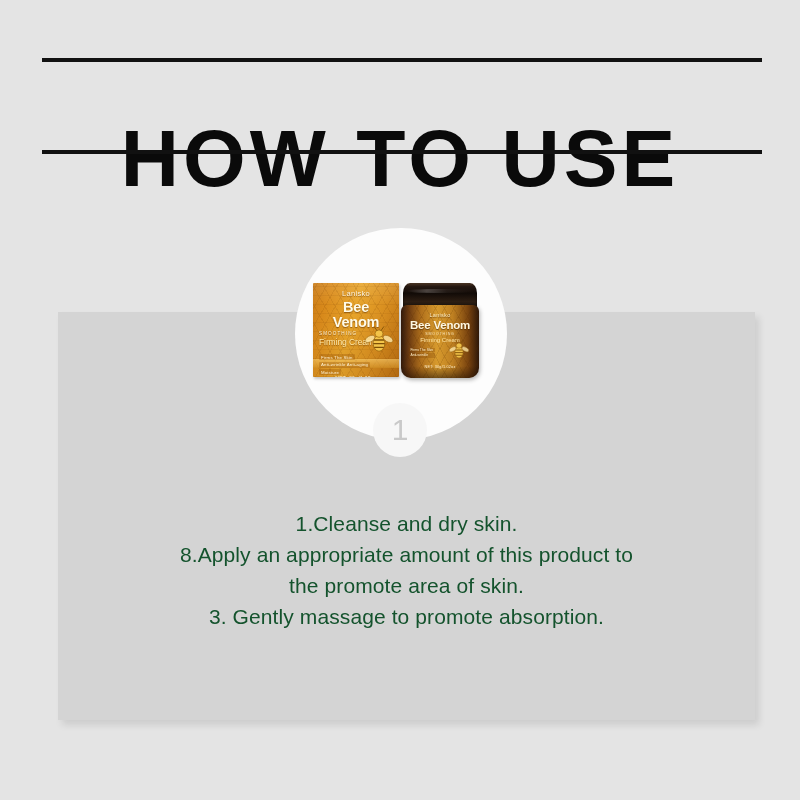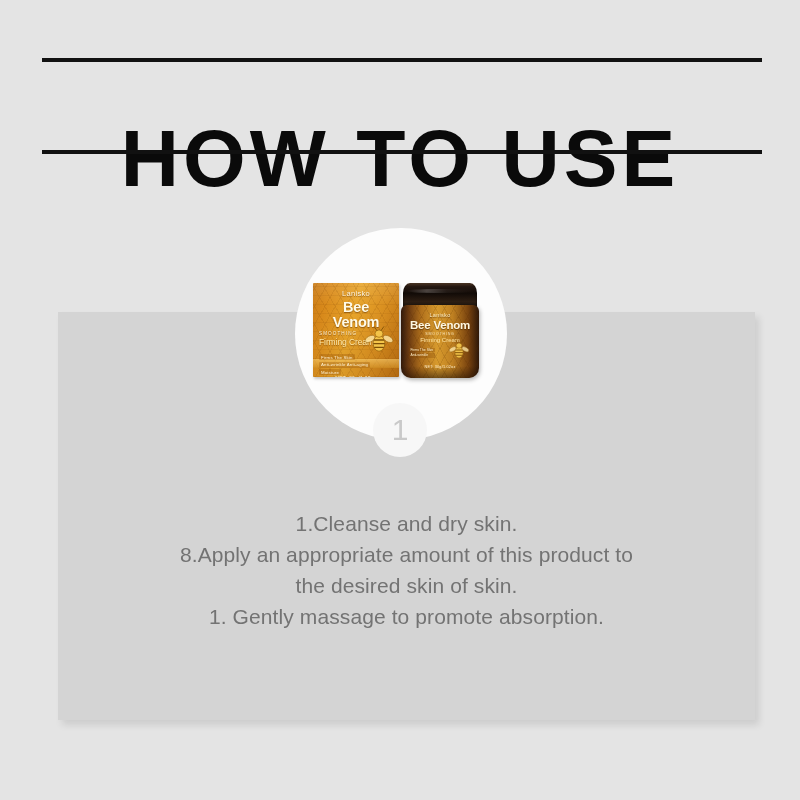--- a/index.html
+++ b/index.html
@@ -340,21 +340,21 @@
     font-family: "Liberation Sans", sans-serif;
   }
 
   
   .instructions {
     position: absolute;
     left: 58px;
     top: 508px;
     width: 697px;
     text-align: center;
-    color: #737373;
+    color: #14532d;
     font-size: 21px;
     line-height: 31px;
     font-family: "Liberation Sans", sans-serif;
     letter-spacing: 0.1px;
   }
   .instr-line { display: block; }
 </style>
 </head>
 <body>
 
@@ -437,17 +437,17 @@
         <div class="jar-net">NET: 30g/1.02oz</div>
       </div>
     </div>
   </div>
 
   <div class="step-badge">1</div>
 
   <div class="instructions">
     <span class="instr-line">1.Cleanse and dry skin.</span>
     <span class="instr-line">8.Apply an appropriate amount of this product to</span>
-    <span class="instr-line">the desired skin of skin.</span>
-    <span class="instr-line">1. Gently massage to promote absorption.</span>
+    <span class="instr-line">the promote area of skin.</span>
+    <span class="instr-line">3. Gently massage to promote absorption.</span>
   </div>
 
 </div>
 
 </body></html>

